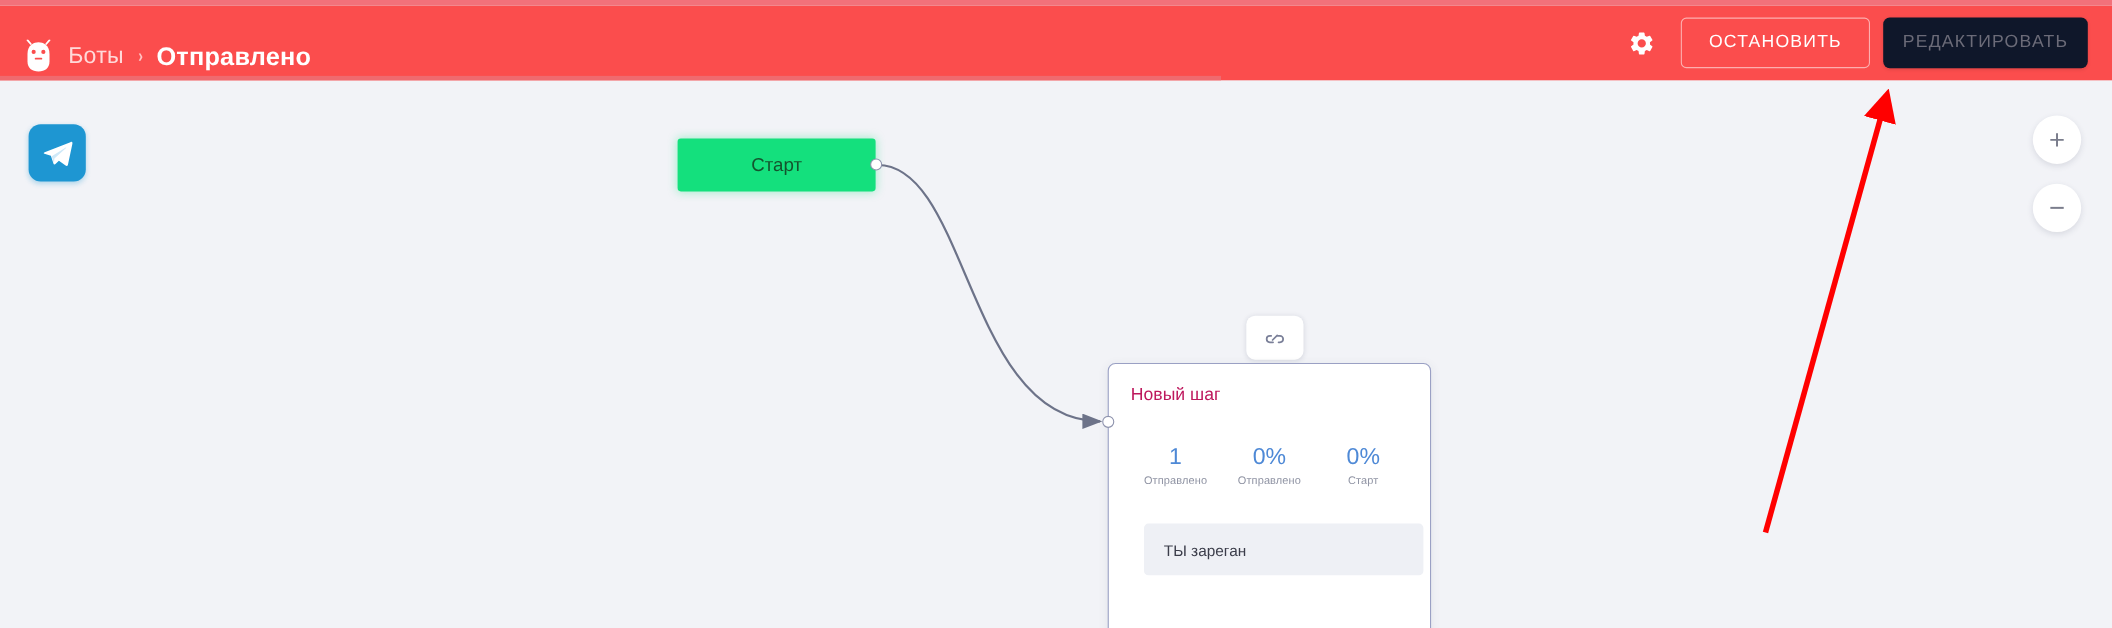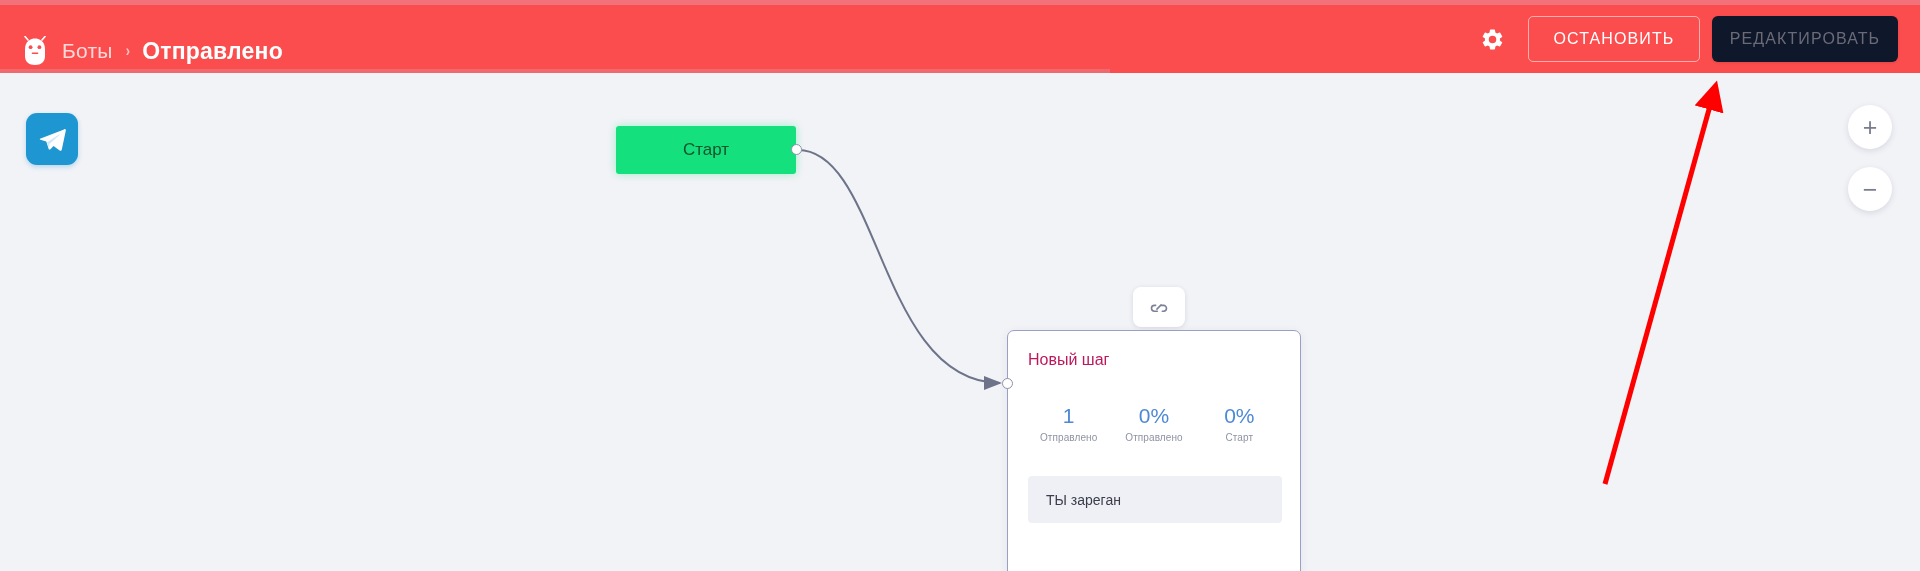--- a/index.html
+++ b/index.html
@@ -241,21 +241,21 @@
     line-height: 1.2;
     margin-bottom: 4px;
   }
   .stat-lbl {
     font-size: 10px;
     color: #8f93a3;
     letter-spacing: .1px;
   }
   .msg-box {
     position: absolute;
-    left: 20px; top: 145px;
+    left: 32px; top: 145px;
     width: 254px; height: 47px;
     background: #eef0f5;
     border-radius: 4px;
     display: flex; align-items: center;
     padding-left: 18px;
     font-size: 14px;
     color: #3b3d4a;
   }
 
   

